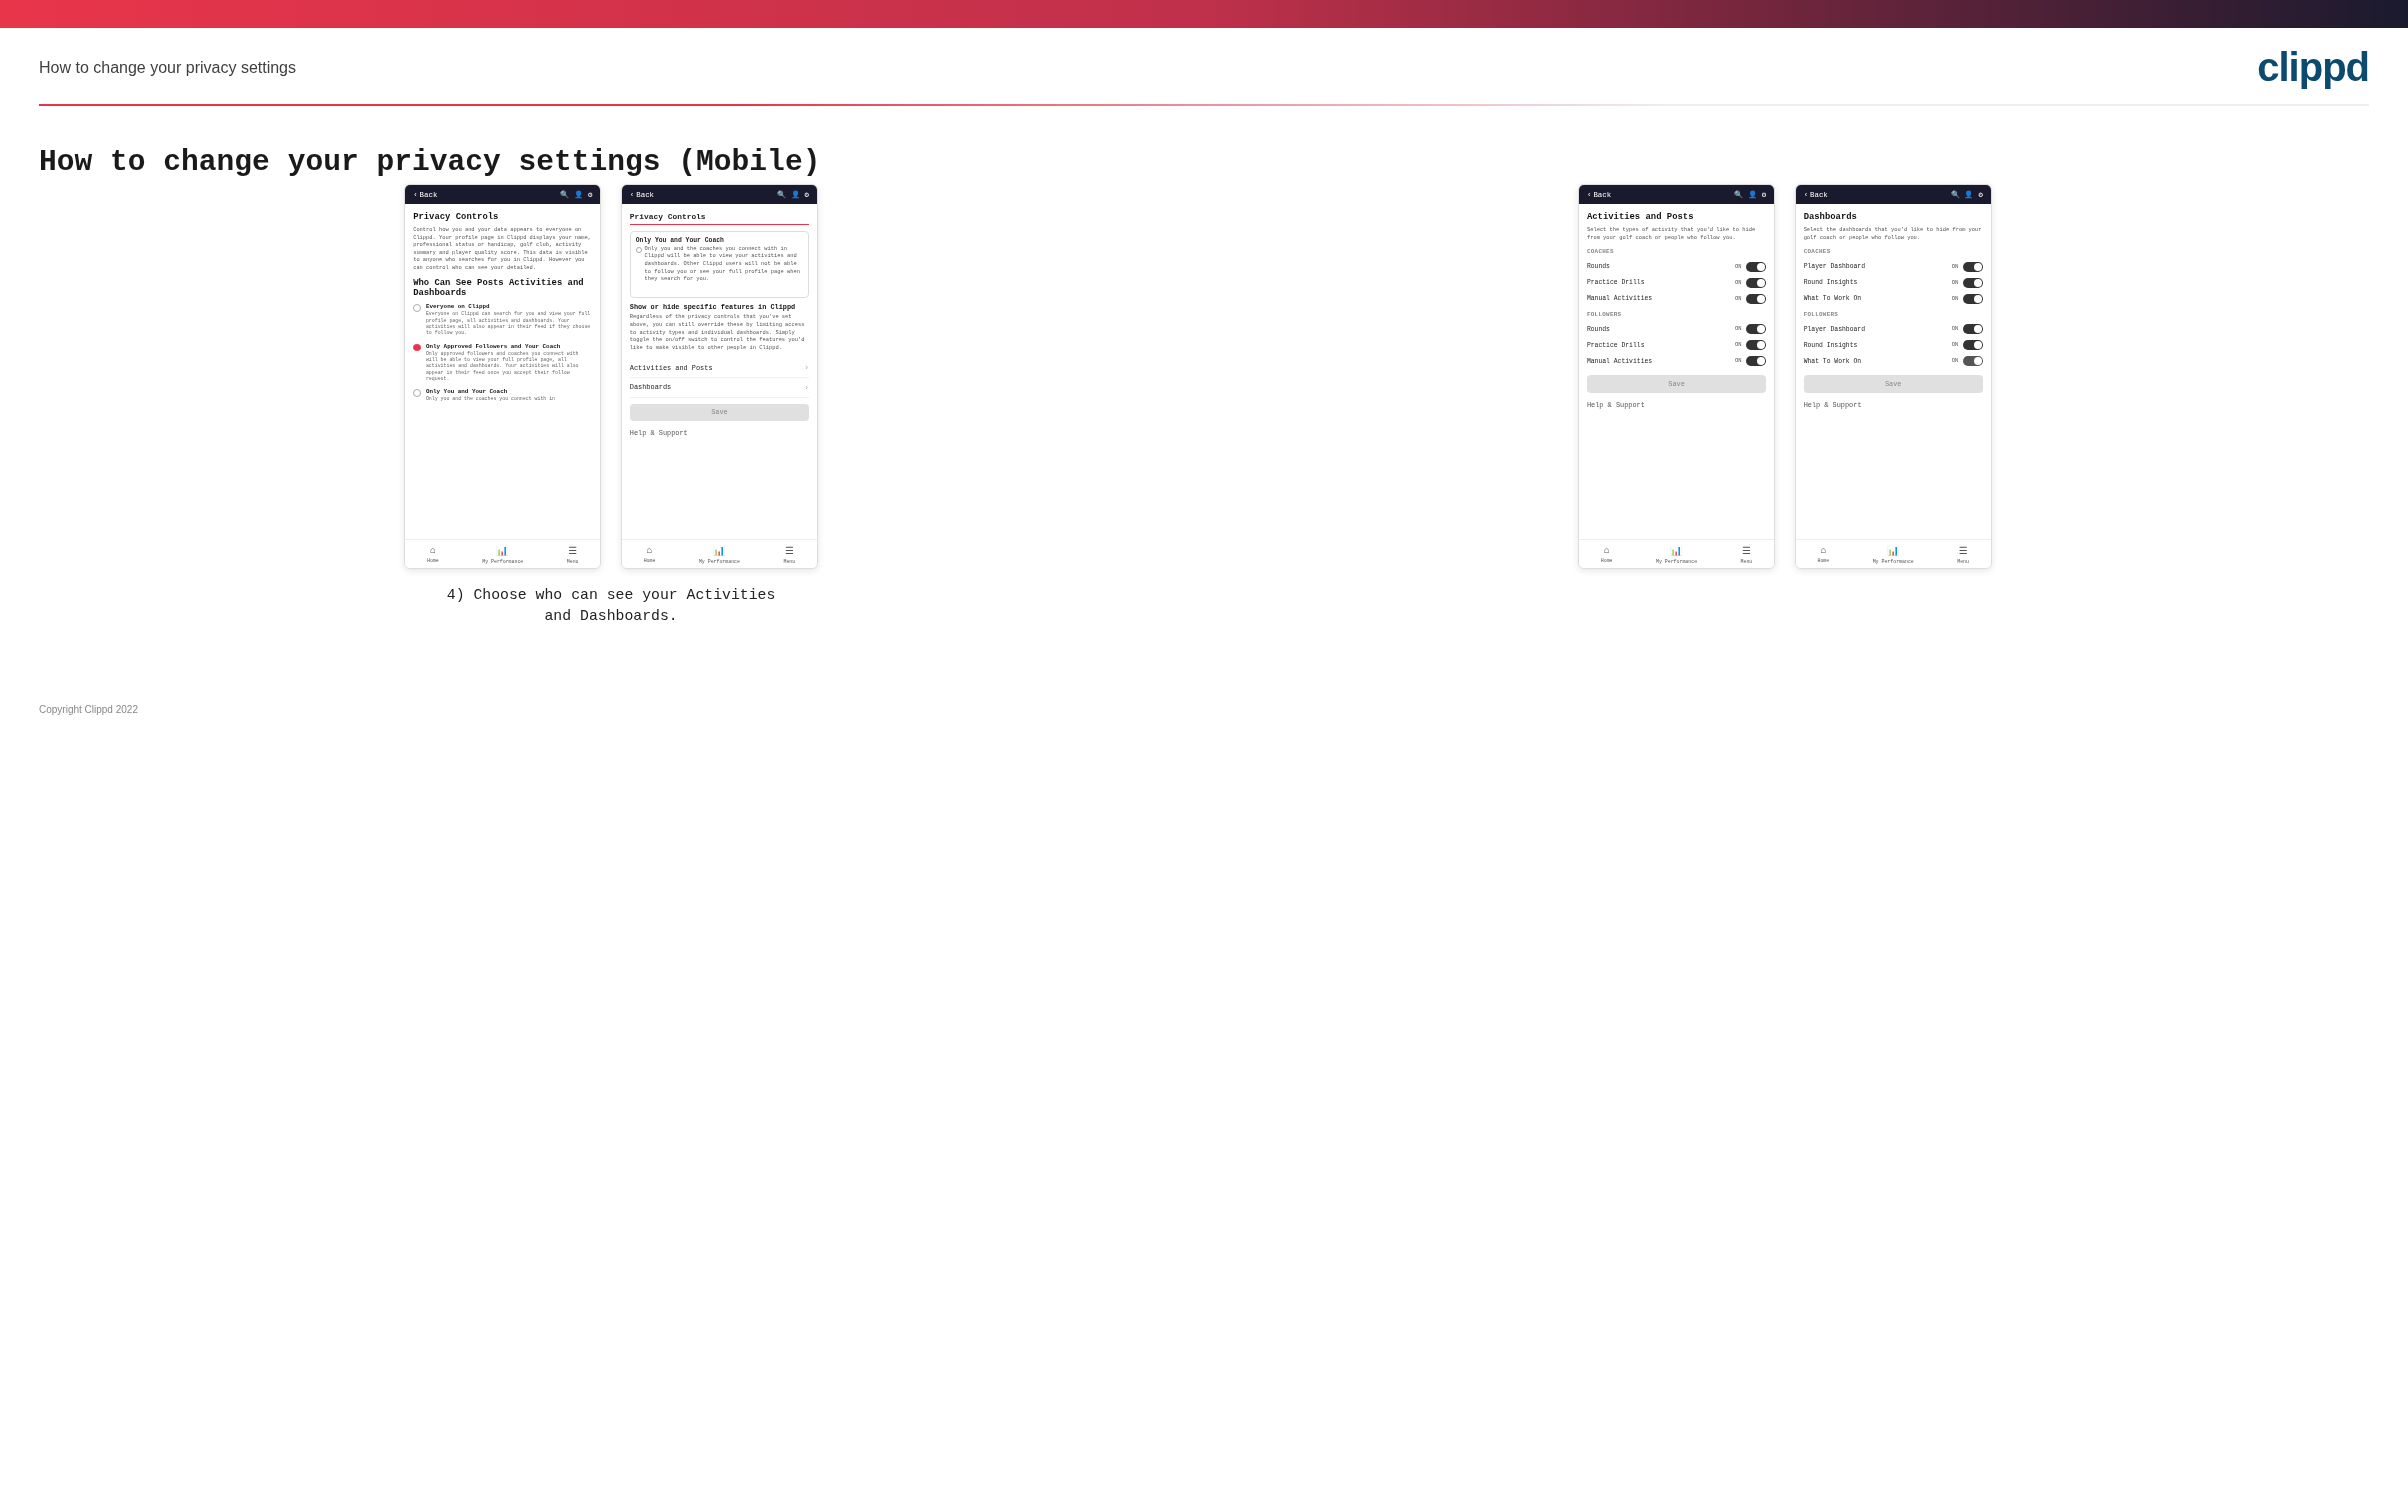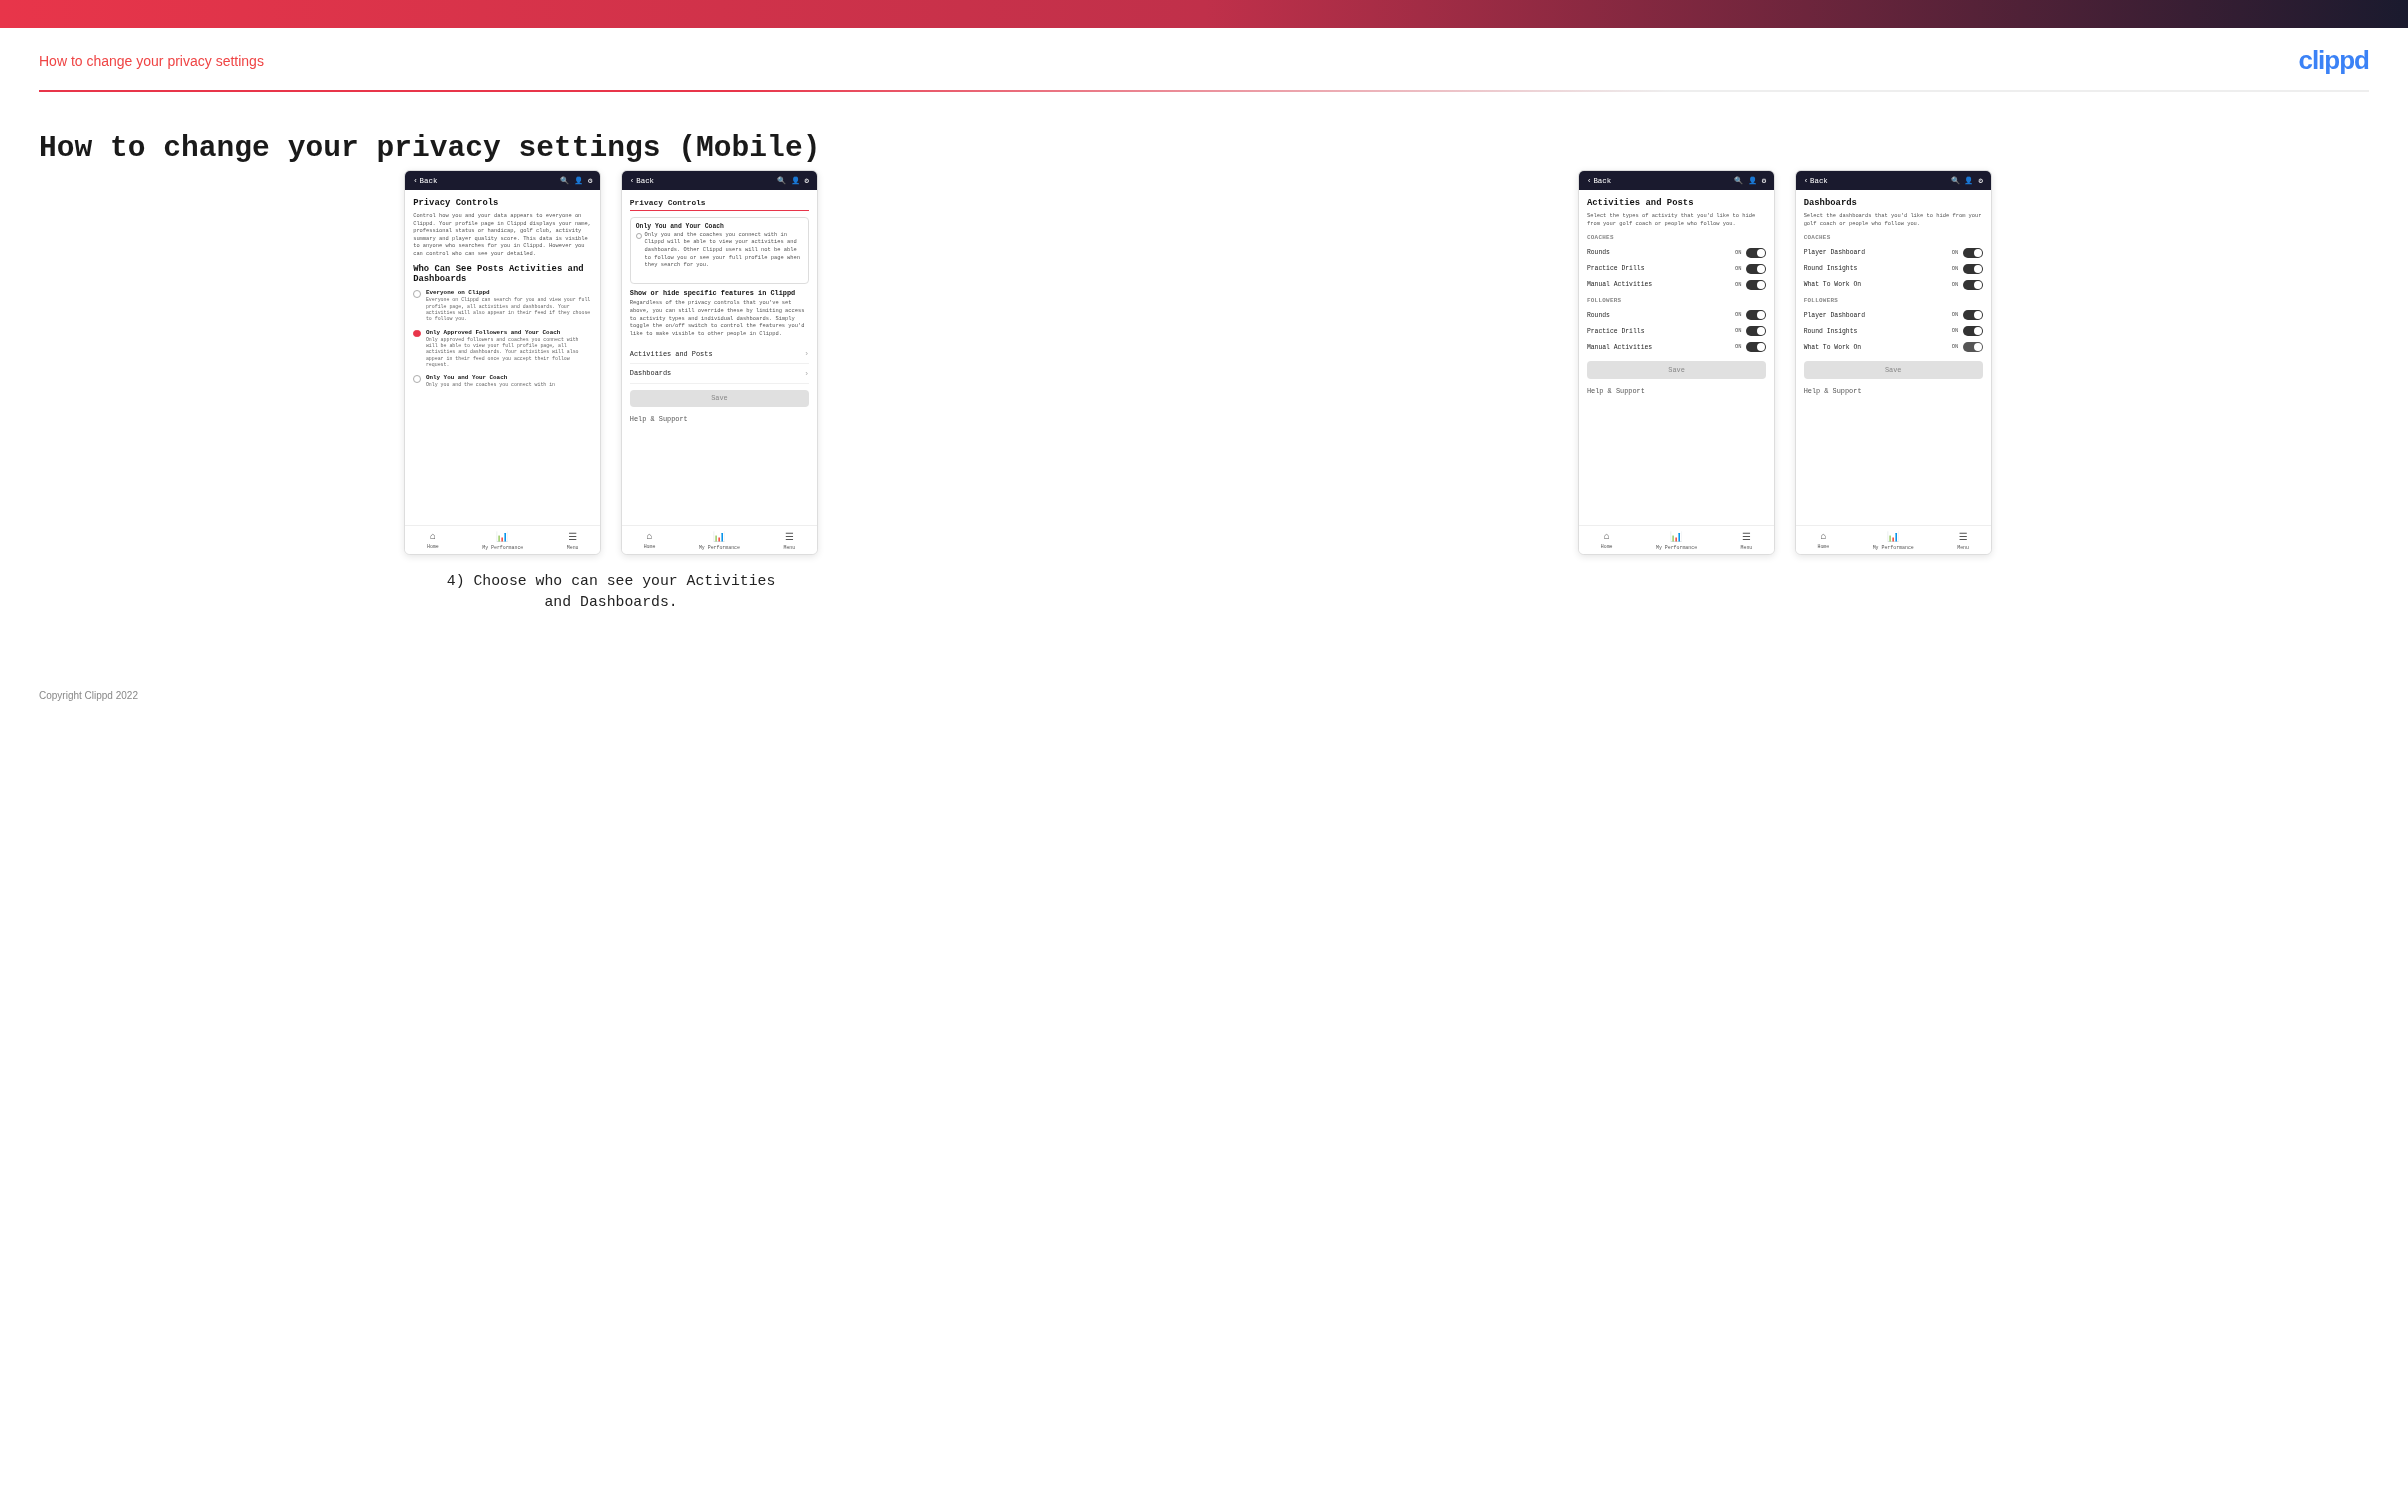--- a/index.html
+++ b/index.html
@@ -11,29 +11,29 @@
     }
 
     .header {
       display: flex;
       align-items: center;
       justify-content: space-between;
       padding: 17.7px 39px 13.8px 39px;
     }
 
     .header-title {
-      font-size: 14px;
-      color: #ef4444;
+      font-size: 16px;
+      color: #404040;
       text-align: center;
     }
 
     .logo {
-      font-size: 26px;
+      font-size: 40px;
       font-weight: 800;
-      color: #3b82f6;
+      color: #0c4a6e;
       letter-spacing: -1px;
       text-align: center;
     }
 
     .divider {
       height: 1.5px;
       background: linear-gradient(to right, #e8354a 30%, #eee 70%);
       margin: 0 39px;
     }
 

